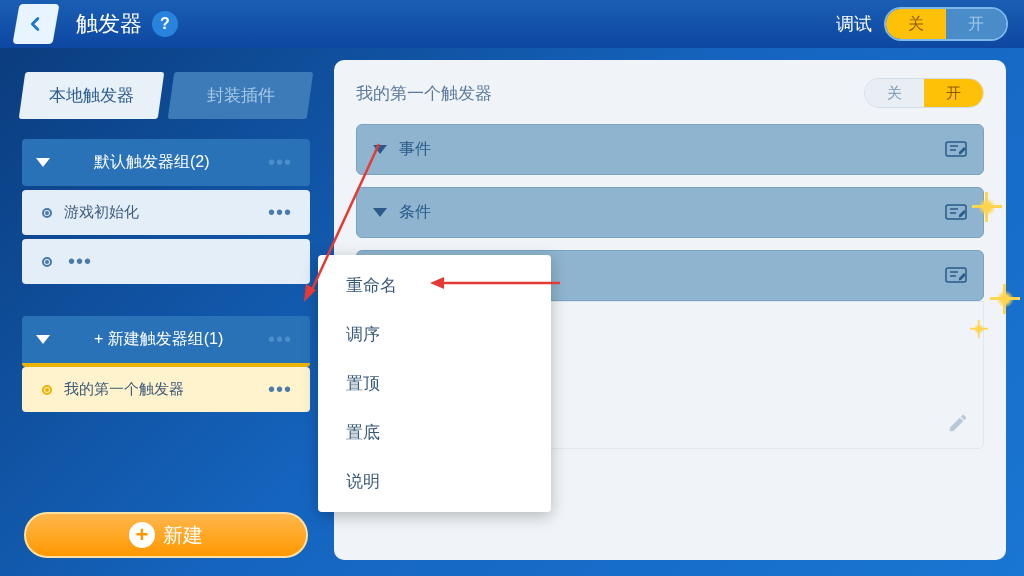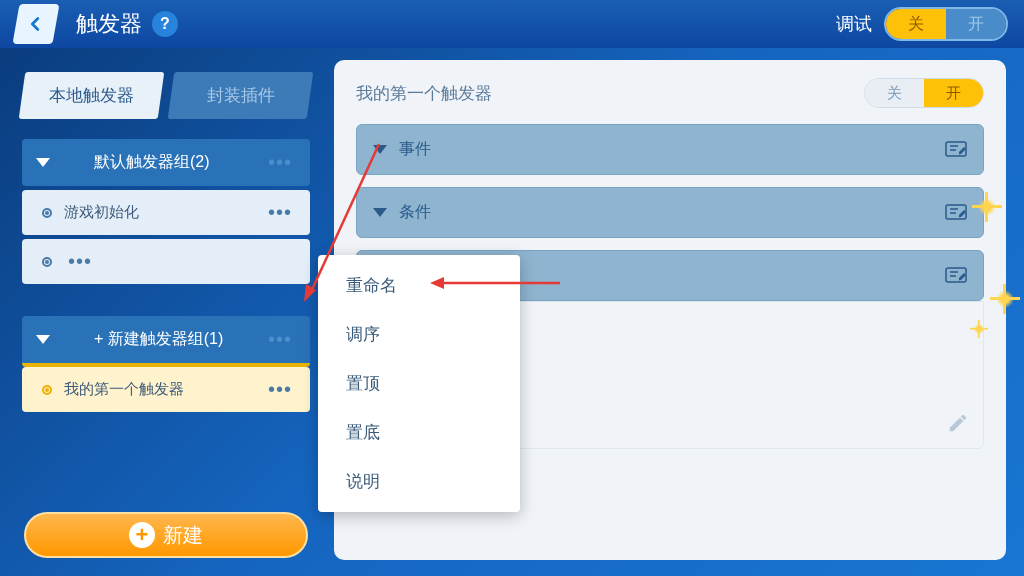--- a/index.html
+++ b/index.html
@@ -56,21 +56,21 @@
 
 .section-bar { background: #8fb4cf; border-radius: 6px; padding: 14px 16px; display: flex; align-items: center; margin-bottom: 12px; cursor: pointer; border: 1px solid #7aa3c2; }
 .section-bar .tri { width: 0; height: 0; border-left: 7px solid transparent; border-right: 7px solid transparent; border-top: 9px solid #2a5a8a; margin-right: 12px; }
 .section-bar .label { color: #2a5a8a; font-size: 16px; flex: 1; }
 .edit-icon { width: 22px; height: 18px; }
 .edit-icon svg { display: block; }
 .section-bar.action { margin-bottom: 0; }
 .action-body { background: #f0f4f8; border: 1px solid #e0e8ef; border-radius: 0 0 6px 6px; height: 148px; position: relative; }
 .pencil { position: absolute; right: 14px; bottom: 10px; color: #b8c8d8; }
 
-.context-menu { position: absolute; left: 318px; top: 255px; width: 202px; background: #fff; border-radius: 4px; box-shadow: 0 4px 16px rgba(0,0,0,0.25); padding: 6px 0; z-index: 100; }
+.context-menu { position: absolute; left: 318px; top: 255px; width: 233px; background: #fff; border-radius: 4px; box-shadow: 0 4px 16px rgba(0,0,0,0.25); padding: 6px 0; z-index: 100; }
 .menu-item { padding: 13px 28px; color: #3a5a7a; font-size: 17px; cursor: pointer; }
 
 .arrow-red { position: absolute; z-index: 101; }
 .arrow1 { left: 304px; top: 134px; }
 .arrow2 { left: 430px; top: 275px; }
 
 .sparkle { position: absolute; width: 18px; height: 18px; background: radial-gradient(circle, #ffd54f 30%, transparent 70%); border-radius: 50%; }
 .sparkle::before, .sparkle::after { content:''; position:absolute; background:#ffd54f; }
 .sparkle::before { width: 30px; height: 3px; top: 7px; left: -6px; }
 .sparkle::after { width: 3px; height: 30px; left: 7px; top: -6px; }

